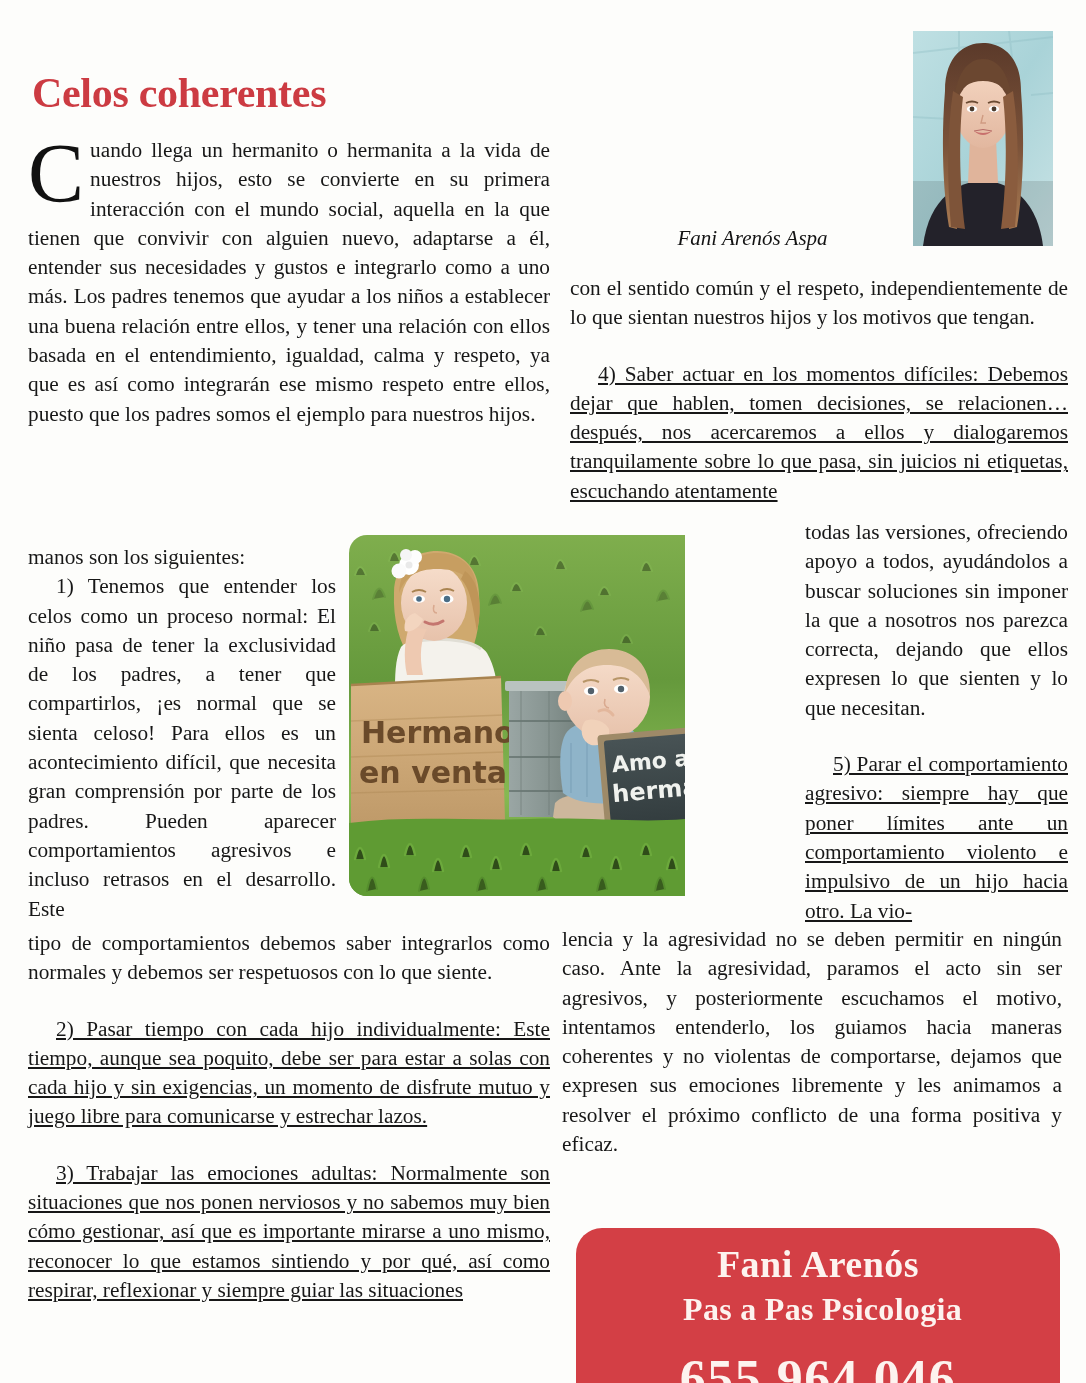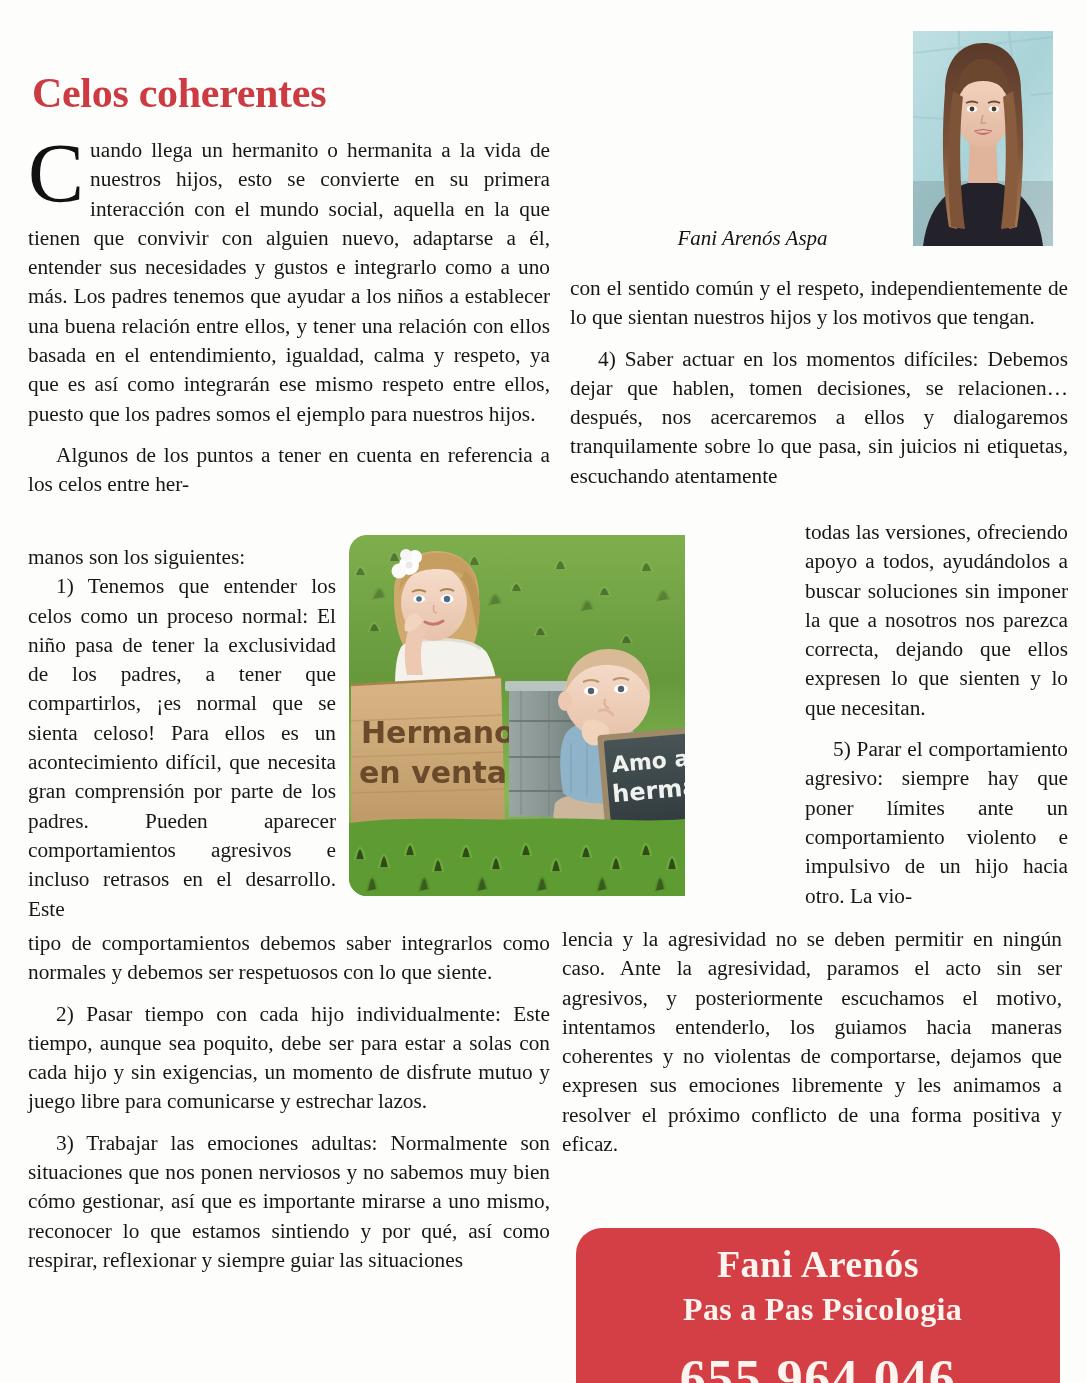--- a/index.html
+++ b/index.html
@@ -70,21 +70,21 @@
   .col {
     position: absolute;
     text-align: justify;
     font-size: 21.3px;
     line-height: 29.3px;
     color: #171717;
     hyphens: none;
   }
   .col p { margin: 0; }
   .col p.ind { text-indent: 28px; }
-  .col p.sp { margin-top: 12px; }
+  .col p.sp { margin-top: 27px; text-decoration: underline; }
 
   
   #col-left-top   { left: 28px;  top: 136px; width: 522px; }
   #col-left-narrow{ left: 28px;  top: 543px; width: 308px; }
   #col-left-bottom{ left: 28px;  top: 929px; width: 522px; }
 
   
   #col-right-top    { left: 570px; top: 274px; width: 498px; }
   #col-right-narrow { left: 805px; top: 518px; width: 263px; }
   #col-right-bottom { left: 562px; top: 925px; width: 500px; }
@@ -209,21 +209,20 @@
       <path d="M61 100 Q70 97 79 100" stroke="#b56a66" stroke-width="1" fill="none"></path>
     </svg>
   </div>
 
   <div class="author-block">
     <div class="author-name">Fani Arenós Aspa</div>
   </div>
 
   <div class="col" id="col-left-top">
     <p><span class="dropcap">C</span><span>uando llega un hermanito o hermanita a la vida de nuestros hijos, esto se convierte en su primera interacción con el mundo social, aquella en la que tienen que convivir con alguien nuevo, adaptarse a él, entender sus necesidades y gustos e integrarlo como a uno más. Los padres tenemos que ayudar a los niños a establecer una buena relación entre ellos, y tener una relación con ellos basada en el entendimiento, igualdad, calma y respeto, ya que es así como integrarán ese mismo respeto entre ellos, puesto que los padres somos el ejemplo para nuestros hijos.</span></p>
-    <p class="ind sp">Algunos de los puntos a tener en cuenta en referencia a los celos entre her-</p>
   </div>
 
   <div class="col" id="col-left-narrow">
     <p>manos son los siguientes:</p>
     <p class="ind">1) Tenemos que entender los celos como un proceso normal: El niño pasa de tener la exclusividad de los padres, a tener que compartirlos, ¡es normal que se sienta celoso! Para ellos es un acontecimiento difícil, que necesita gran comprensión por parte de los padres. Pueden aparecer comportamientos agresivos e incluso retrasos en el desarrollo. Este</p>
   </div>
 
   <div class="col" id="col-left-bottom">
     <p>tipo de comportamientos debemos saber integrarlos como normales y debemos ser respetuosos con lo que siente.</p>
     <p class="ind sp">2) Pasar tiempo con cada hijo individualmente: Este tiempo, aunque sea poquito, debe ser para estar a solas con cada hijo y sin exigencias, un momento de disfrute mutuo y juego libre para comunicarse y estrechar lazos.</p>

